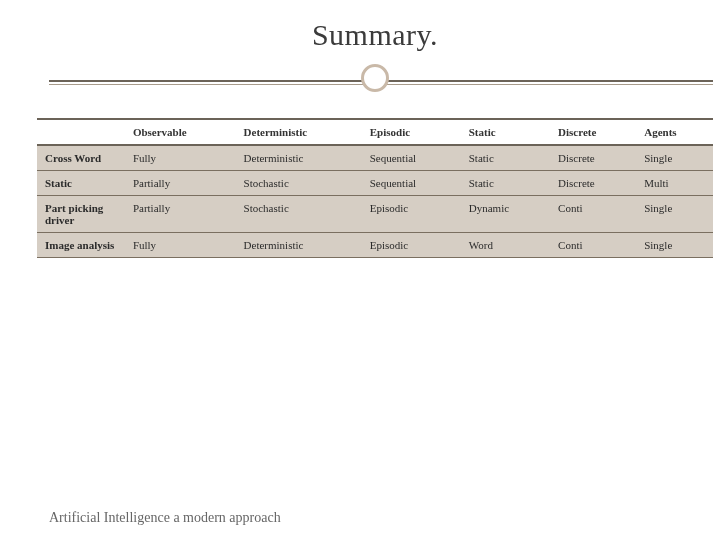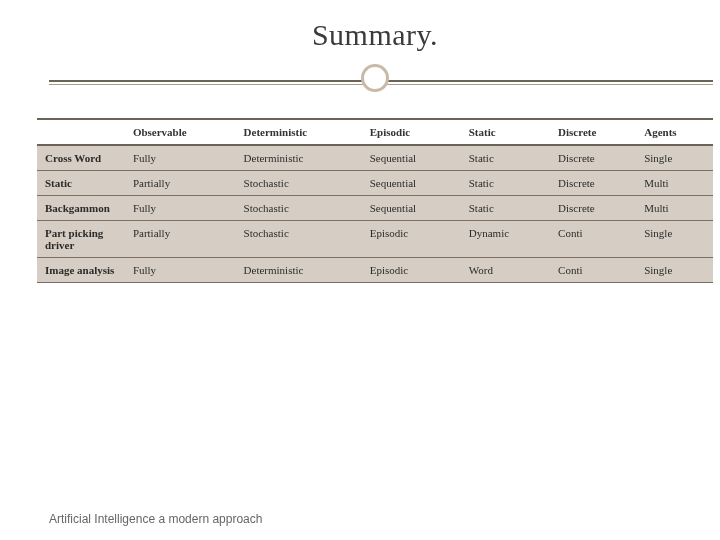--- a/index.html
+++ b/index.html
@@ -27,21 +27,21 @@
   thead th:first-child { background: #fff; }
   tbody td {
     padding: 6px 8px; border-bottom: 1px solid #7a6f60;
     background: #d6cec4; color: #2b2b2b;
     vertical-align: top;
   }
   tbody tr td:first-child { font-weight: bold; }
   .row-label-col { width: 13%; }
   .footer {
     position: absolute; left: 28px; bottom: 14px;
-    font-family: Liberation Sans, sans-serif; font-size: 12px; color: #666; text-align: right;
+    font-family: Liberation Serif, serif; font-size: 14px; color: #666; text-align: right;
   }
 </style>
 </head>
 <body>
 
 <div class="slide">
   <div class="title-area">
     <div class="title">Summary.</div>
     <div class="ornament"></div>
   </div>
@@ -74,29 +74,20 @@
         <tr>
           <td>Static</td>
           <td>Partially</td>
           <td>Stochastic</td>
           <td>Sequential</td>
           <td>Static</td>
           <td>Discrete</td>
           <td>Multi</td>
         </tr>
         <tr>
-          <td>Backgammon</td>
-          <td>Fully</td>
-          <td>Stochastic</td>
-          <td>Sequential</td>
-          <td>Static</td>
-          <td>Discrete</td>
-          <td>Multi</td>
-        </tr>
-        <tr>
           <td>Part picking driver</td>
           <td>Partially</td>
           <td>Stochastic</td>
           <td>Episodic</td>
           <td>Dynamic</td>
           <td>Conti</td>
           <td>Single</td>
         </tr>
         <tr>
           <td>Image analysis</td>

